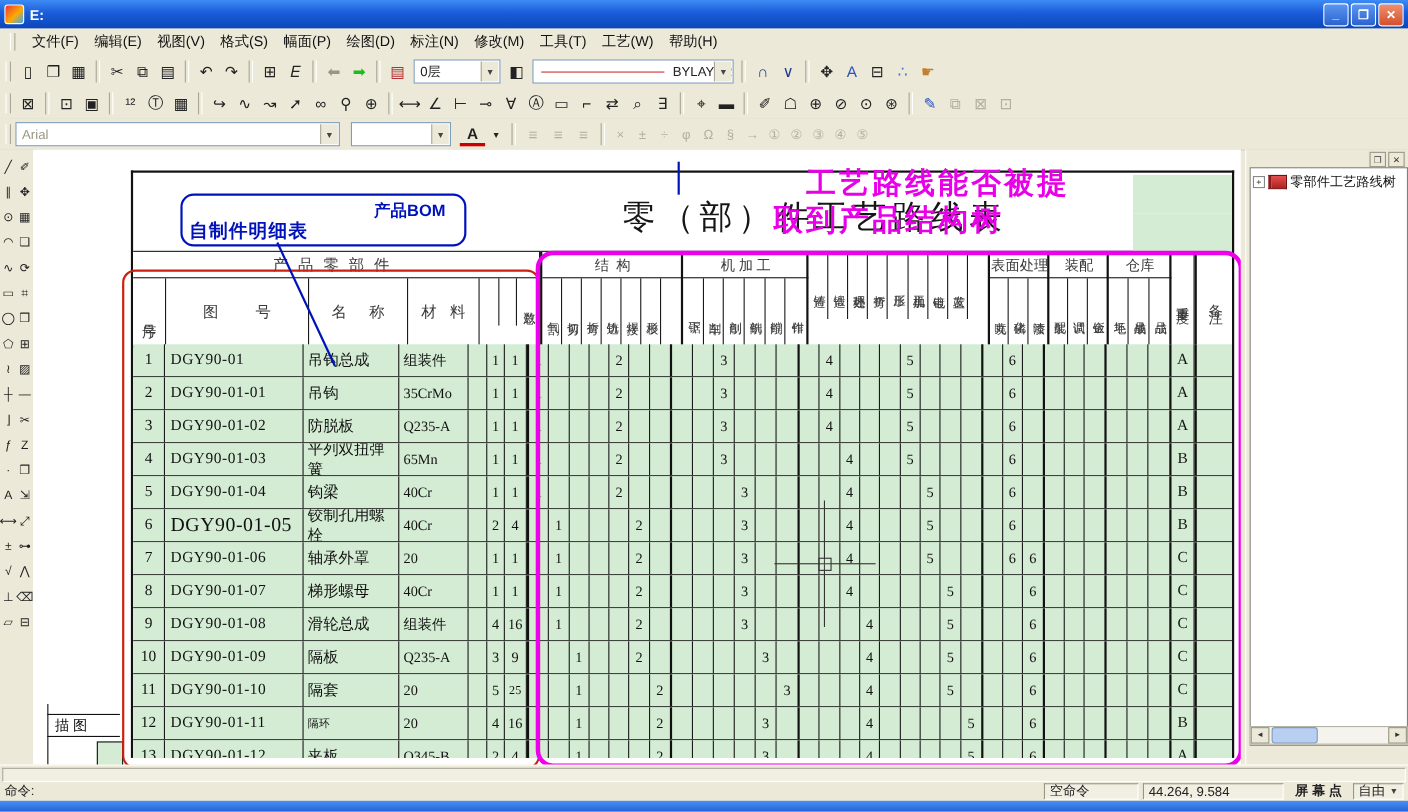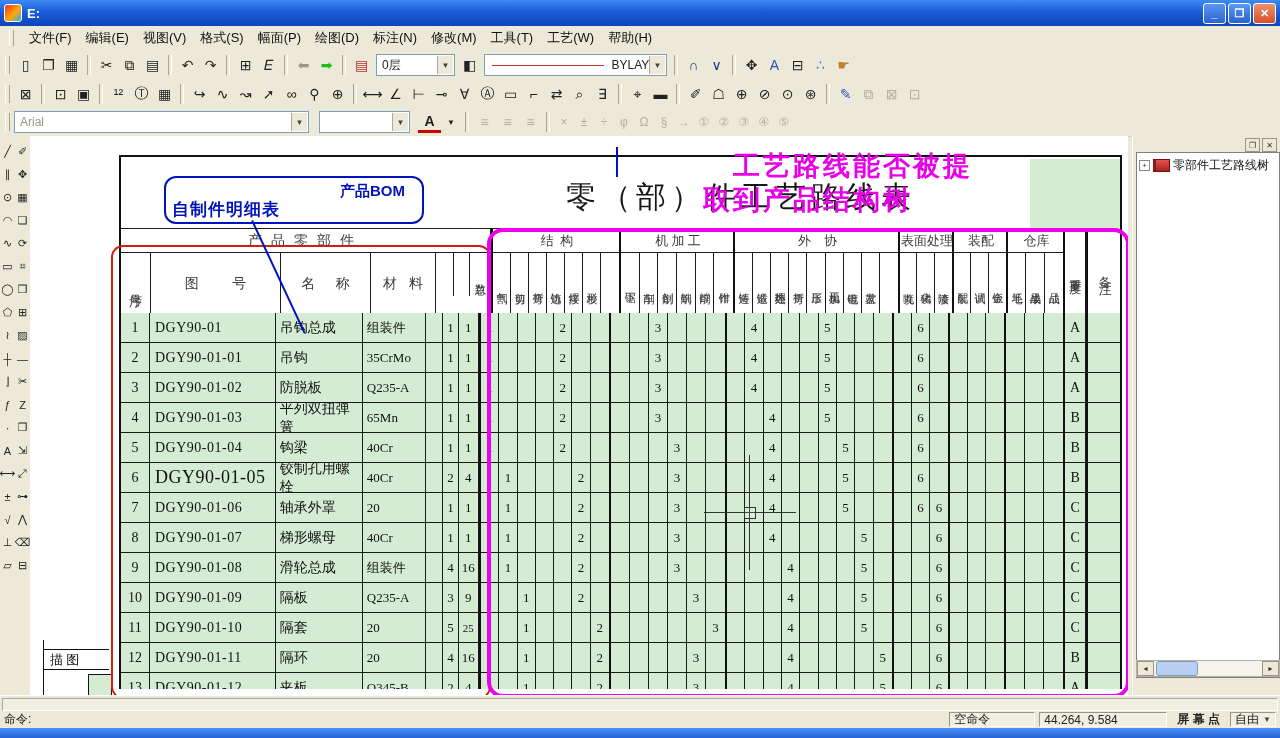--- a/index.html
+++ b/index.html
@@ -326,21 +326,20 @@
           <div style="display: flex; height: 61px;">
             <div class="tcell hdrtxt vtxt" style="width: 19px; height: 61px; font-size: 11px; letter-spacing: 0px;">锯下</div>
             <div class="tcell hdrtxt vtxt" style="width: 19px; height: 61px; font-size: 11px; letter-spacing: 0px;">车削</div>
             <div class="tcell hdrtxt vtxt" style="width: 19px; height: 61px; font-size: 11px; letter-spacing: 0px;">刨削</div>
             <div class="tcell hdrtxt vtxt" style="width: 19px; height: 61px; font-size: 11px; letter-spacing: 0px;">铣削</div>
             <div class="tcell hdrtxt vtxt" style="width: 19px; height: 61px; font-size: 11px; letter-spacing: 0px;">镗削</div>
             <div class="tcell hdrtxt vtxt" style="width: 19px; height: 61px; font-size: 11px; letter-spacing: 0px; border-right: 0px;">钳作</div>
           </div>
         </div>
         <div class="secwrap" style="flex-direction: column; width: 165px;">
-          <div class="tcell hdrtxt" style="width: 165px; height: 24px; border-bottom: 1px solid rgb(26, 26, 26); border-right: 0px; font-size: 13px; white-space: pre;">外    协</div>
           <div style="display: flex; height: 61px;">
             <div class="tcell hdrtxt vtxt" style="width: 18.3333px; height: 61px; font-size: 11px; letter-spacing: 0px;">铸造</div>
             <div class="tcell hdrtxt vtxt" style="width: 18.3333px; height: 61px; font-size: 11px; letter-spacing: 0px;">锻造</div>
             <div class="tcell hdrtxt vtxt" style="width: 18.3333px; height: 61px; font-size: 11px; letter-spacing: 0px;">热处理</div>
             <div class="tcell hdrtxt vtxt" style="width: 18.3333px; height: 61px; font-size: 11px; letter-spacing: 0px;">折弯</div>
             <div class="tcell hdrtxt vtxt" style="width: 18.3333px; height: 61px; font-size: 11px; letter-spacing: 0px;">压形</div>
             <div class="tcell hdrtxt vtxt" style="width: 18.3333px; height: 61px; font-size: 11px; letter-spacing: 0px;">机加工</div>
             <div class="tcell hdrtxt vtxt" style="width: 18.3333px; height: 61px; font-size: 11px; letter-spacing: 0px;">电镀</div>
             <div class="tcell hdrtxt vtxt" style="width: 18.3333px; height: 61px; font-size: 11px; letter-spacing: 0px;">发蓝</div>
             <div class="tcell hdrtxt vtxt" style="width: 18.3333px; height: 61px; font-size: 11px; letter-spacing: 0px; border-right: 0px;"></div>
@@ -964,21 +963,21 @@
             <div class="tcell " style="width: 19px; height: 29px; font-size: 13px;"></div>
             <div class="tcell " style="width: 19px; height: 29px; font-size: 13px;"></div>
             <div class="tcell " style="width: 19px; height: 29px; font-size: 13px; border-right: 0px;"></div>
           </div>
           <div class="tcell " style="width: 24px; height: 29px; border-left: 2px solid rgb(17, 17, 17); font-size: 14px;">C</div>
           <div class="tcell " style="width: 37px; height: 29px; border-left: 2px solid rgb(17, 17, 17); border-right: 0px;"></div>
         </div>
         <div class="trow green" style="height: 30px;">
           <div class="tcell " style="width: 30px; height: 29px; font-size: 14px;">12</div>
           <div class="tcell " style="width: 130px; height: 29px; justify-content: flex-start; padding-left: 5px; box-sizing: border-box; font-size: 14px; letter-spacing: 0.5px;">DGY90-01-11</div>
-          <div class="tcell " style="width: 90px; height: 29px; justify-content: flex-start; padding-left: 4px; box-sizing: border-box; font-size: 14px;">隔环</div>
+          <div class="tcell " style="width: 90px; height: 29px; justify-content: flex-start; padding-left: 4px; box-sizing: border-box; font-size: 10px;">隔环</div>
           <div class="tcell " style="width: 65px; height: 29px; justify-content: flex-start; padding-left: 4px; box-sizing: border-box; font-size: 13px;">20</div>
           <div class="tcell " style="width: 18px; height: 29px; font-size: 13px;"></div>
           <div class="tcell " style="width: 16px; height: 29px; font-size: 13px;">4</div>
           <div class="tcell " style="width: 21px; height: 29px; font-size: 13px;">16</div>
           <div class="secwrap">
             <div class="tcell " style="width: 18.2857px; height: 29px; font-size: 13px;"></div>
             <div class="tcell " style="width: 18.2857px; height: 29px; font-size: 13px;"></div>
             <div class="tcell " style="width: 18.2857px; height: 29px; font-size: 13px;">1</div>
             <div class="tcell " style="width: 18.2857px; height: 29px; font-size: 13px;"></div>
             <div class="tcell " style="width: 18.2857px; height: 29px; font-size: 13px;"></div>

